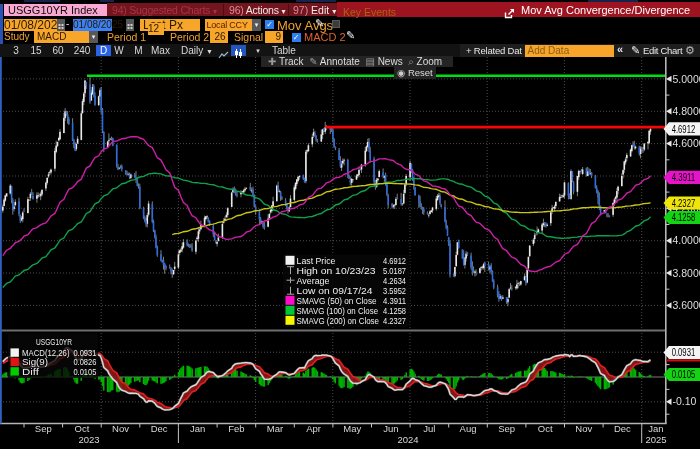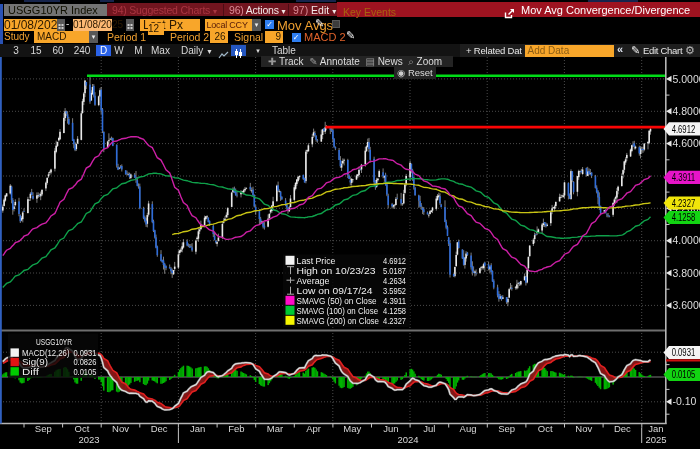--- a/index.html
+++ b/index.html
@@ -1289,21 +1289,21 @@
 <div class="abs" style="left:0;top:0;width:700px;height:4px;background:#000">
   <div class="abs" style="left:24px;top:0;width:36px;height:3px;background:#16244c"></div>
   <div class="abs" style="left:100px;top:0;width:14px;height:3px;background:#16244c"></div>
   <div class="abs" style="left:296px;top:0;width:40px;height:3px;background:#16244c"></div>
   <div class="abs" style="left:588px;top:0;width:50px;height:3px;background:#16244c"></div>
 </div>
 <div class="abs" style="left:0;top:2px;width:700px;height:15px;background:#000"></div>
 <div class="abs" style="left:107px;top:3px;width:230px;height:13px;background:#72151f"></div>
 <div class="abs" style="left:337px;top:2px;width:363px;height:15px;background:#9e1320"></div>
 <div class="abs" style="left:0;top:4px;width:3px;height:40px;background:#2a52b4"></div>
-<div class="abs" style="left:4px;top:3.5px;width:103px;height:12.5px;background:#737373;color:#101000;font-size:11px;line-height:13px;padding-left:4px;box-sizing:border-box">USGG10YR Index</div>
+<div class="abs" style="left:4px;top:3.5px;width:103px;height:12.5px;background:#f9a8d4;color:#101000;font-size:11px;line-height:13px;padding-left:4px;box-sizing:border-box">USGG10YR Index</div>
 <div class="abs" style="left:112px;top:4px;color:#a93541;font-size:10.5px;letter-spacing:-0.2px">94) Suggested Charts <span style="font-size:8px">▾</span></div>
 <div class="abs" style="left:223px;top:4px;width:1px;height:12px;background:#4c0c14"></div>
 <div class="abs" style="left:229px;top:4px;font-size:10.5px;letter-spacing:-0.2px"><span style="color:#d98b95">96)</span> <span style="color:#f2e8e8">Actions</span> <span style="color:#f2e8e8;font-size:8px">▾</span></div>
 <div class="abs" style="left:288px;top:4px;width:1px;height:12px;background:#4c0c14"></div>
 <div class="abs" style="left:293px;top:4px;font-size:10.5px"><span style="color:#d98b95">97)</span> <span style="color:#f2e8e8">Edit</span> <span style="color:#f2e8e8;font-size:8px">▾</span></div>
 <div class="abs" style="left:504px;top:5px;width:10px;height:10px">
  <svg width="11" height="11">
       <path d="M1.5 4.5v5h6v-2.5" stroke="#fff" stroke-width="1.4" fill="none"></path>
       <path d="M4.5 6.5 9.5 1.5" stroke="#fff" stroke-width="1.4"></path>
       <path d="M6 1h4v4z" fill="#fff"></path>
@@ -1314,21 +1314,21 @@
 <div class="abs" style="left:4px;top:18.5px;width:52.5px;height:12px;background:#f8a62a;color:#2c1a00;font-size:12px;line-height:12px;text-align:center">01/08/2024</div>
 <div class="abs" style="left:56.5px;top:18.5px;width:8px;height:12px;background:#585858"><svg width="8" height="12">
       <g fill="#ccc">
         <rect x="1.5" y="3" width="2" height="2"></rect>
         <rect x="4.5" y="3" width="2" height="2"></rect>
         <rect x="1.5" y="6" width="2" height="2"></rect>
         <rect x="4.5" y="6" width="2" height="2"></rect>
       </g>
     </svg></div>
 <div class="abs" style="left:66px;top:18px;color:#ddd;font-size:10px">-</div>
-<div class="abs" style="left:73px;top:18.5px;width:39px;height:12px;background:#fdba74;color:#2c1a00;font-size:10px;line-height:12px;text-align:center">01/08/2025</div>
+<div class="abs" style="left:73px;top:18.5px;width:39px;height:12px;background:#3b82f6;color:#2c1a00;font-size:10px;line-height:12px;text-align:center">01/08/2025</div>
 <div class="abs" style="left:125.5px;top:18.5px;width:8px;height:12px;background:#585858"><svg width="8" height="12">
       <g fill="#ccc">
         <rect x="1.5" y="3" width="2" height="2"></rect>
         <rect x="4.5" y="3" width="2" height="2"></rect>
         <rect x="1.5" y="6" width="2" height="2"></rect>
         <rect x="4.5" y="6" width="2" height="2"></rect>
       </g>
     </svg></div>
 <div class="abs" style="left:140px;top:18.5px;width:59.5px;height:12px;background:#f8a62a;color:#2c1a00;font-size:12px;line-height:12px;padding-left:3px;box-sizing:border-box">Last Px</div>
 <div class="abs" style="left:204.5px;top:18.5px;width:47.5px;height:12px;background:#f8a62a;color:#551a08;font-size:9px;line-height:12px;padding-left:2px;box-sizing:border-box;white-space:nowrap;letter-spacing:-0.2px">Local CCY</div>

